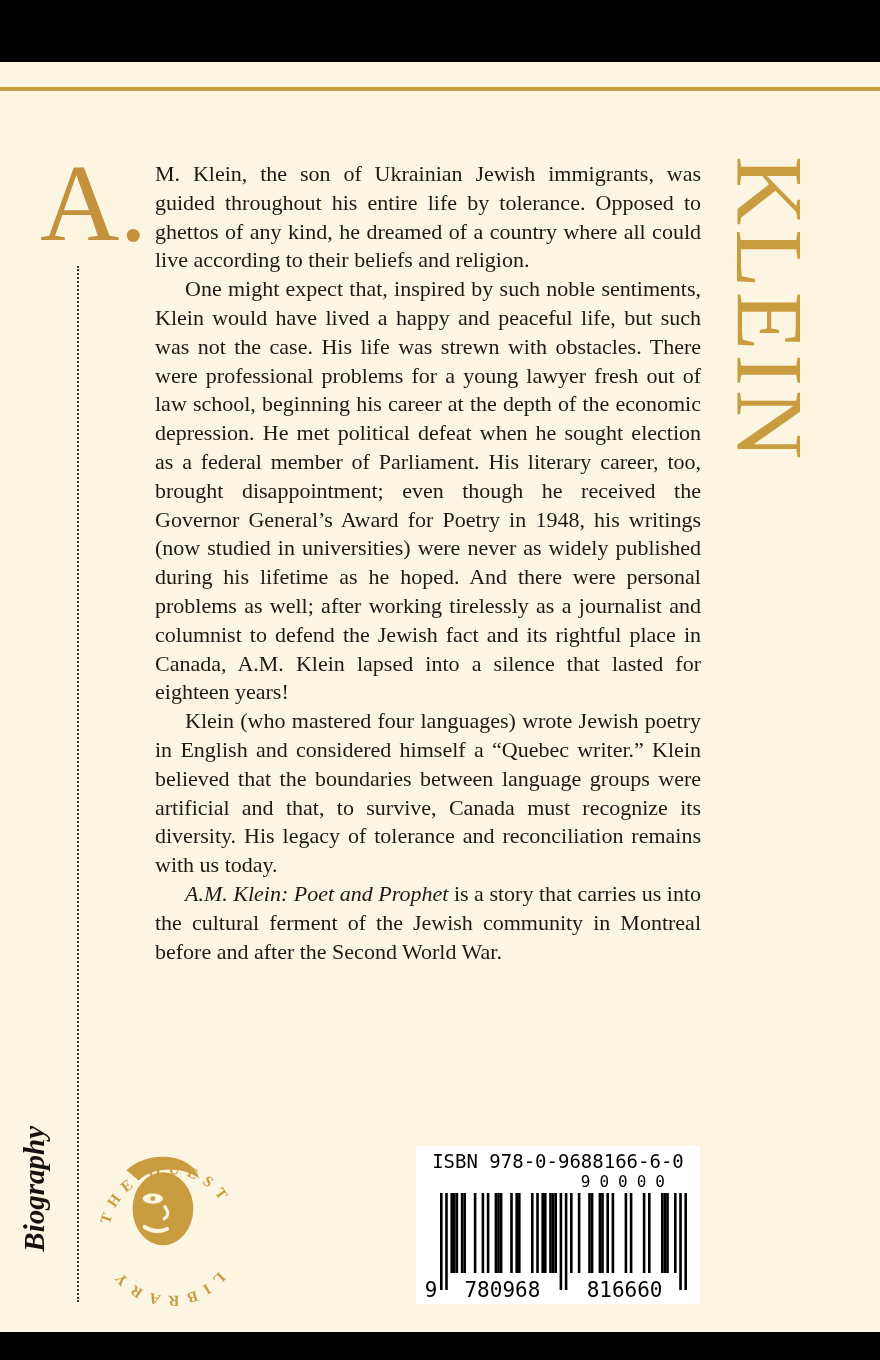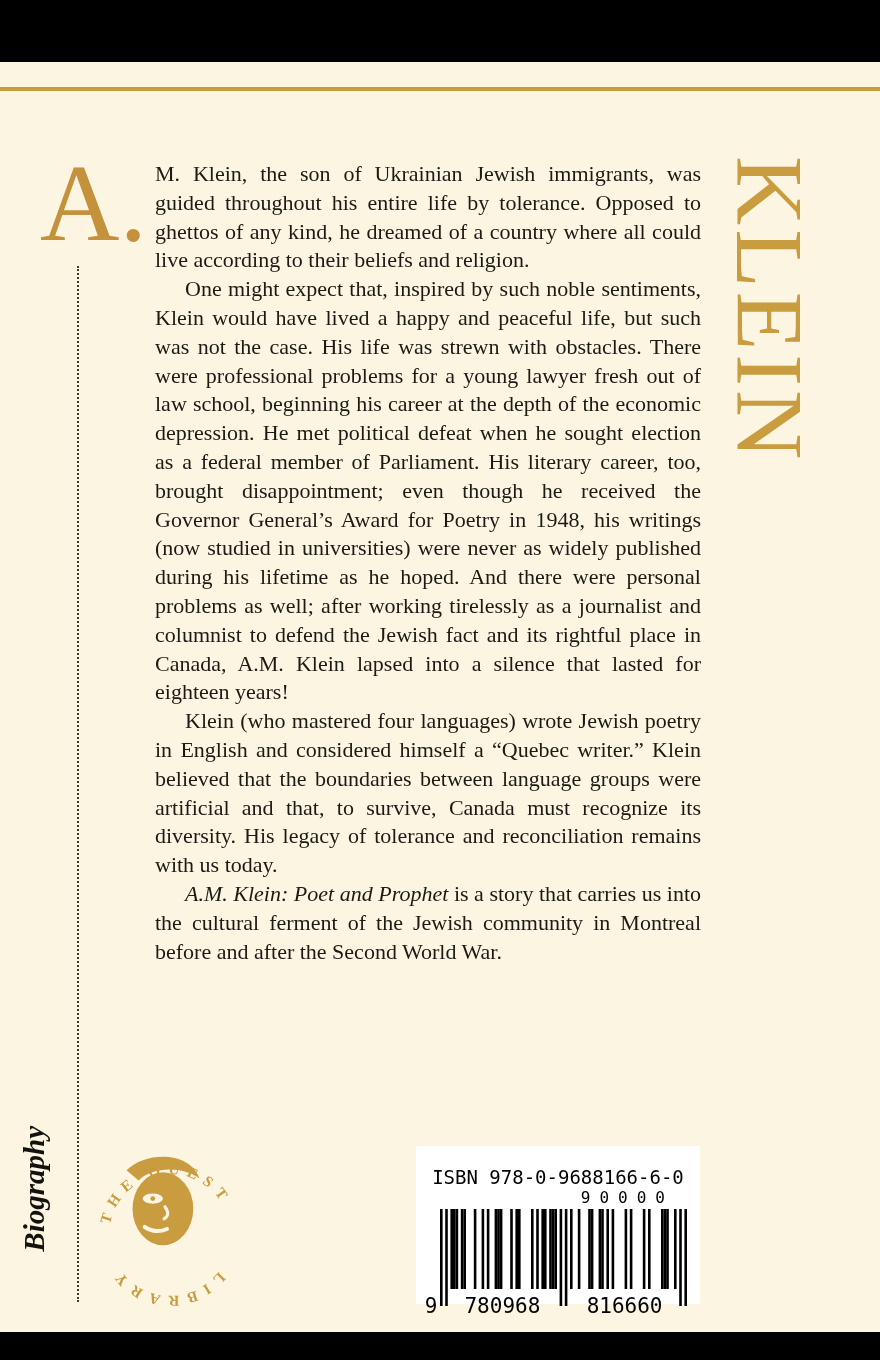--- a/index.html
+++ b/index.html
@@ -26,21 +26,21 @@
   .category{position:absolute;left:18px;top:1126px;writing-mode:vertical-rl;
             transform:rotate(180deg);font-size:29px;font-weight:bold;font-style:italic;
             color:#14120e;}
 
   .logo{position:absolute;left:94px;top:1146px;}
   .logo-text{fill:#C99D3F;font-family:"Liberation Serif",serif;font-size:15px;
              font-weight:bold;letter-spacing:7px;}
 
   .barcode-panel{position:absolute;left:416px;top:1146px;width:284px;height:158px;background:#ffffff;}
   .isbn{font-family:"DejaVu Sans Mono",monospace;font-size:19px;text-align:center;
-        margin-top:20px;color:#000;}
+        margin-top:4px;color:#000;}
   .addon{font-family:"DejaVu Sans Mono",monospace;font-size:16px;text-align:right;
          padding-right:26px;letter-spacing:9px;line-height:19px;color:#000;}
   #barcode-svg{display:block;margin:2px auto 0;}
 </style>
 </head>
 <body>
 
 <div class="page">
 
   <div class="top-band"></div>

